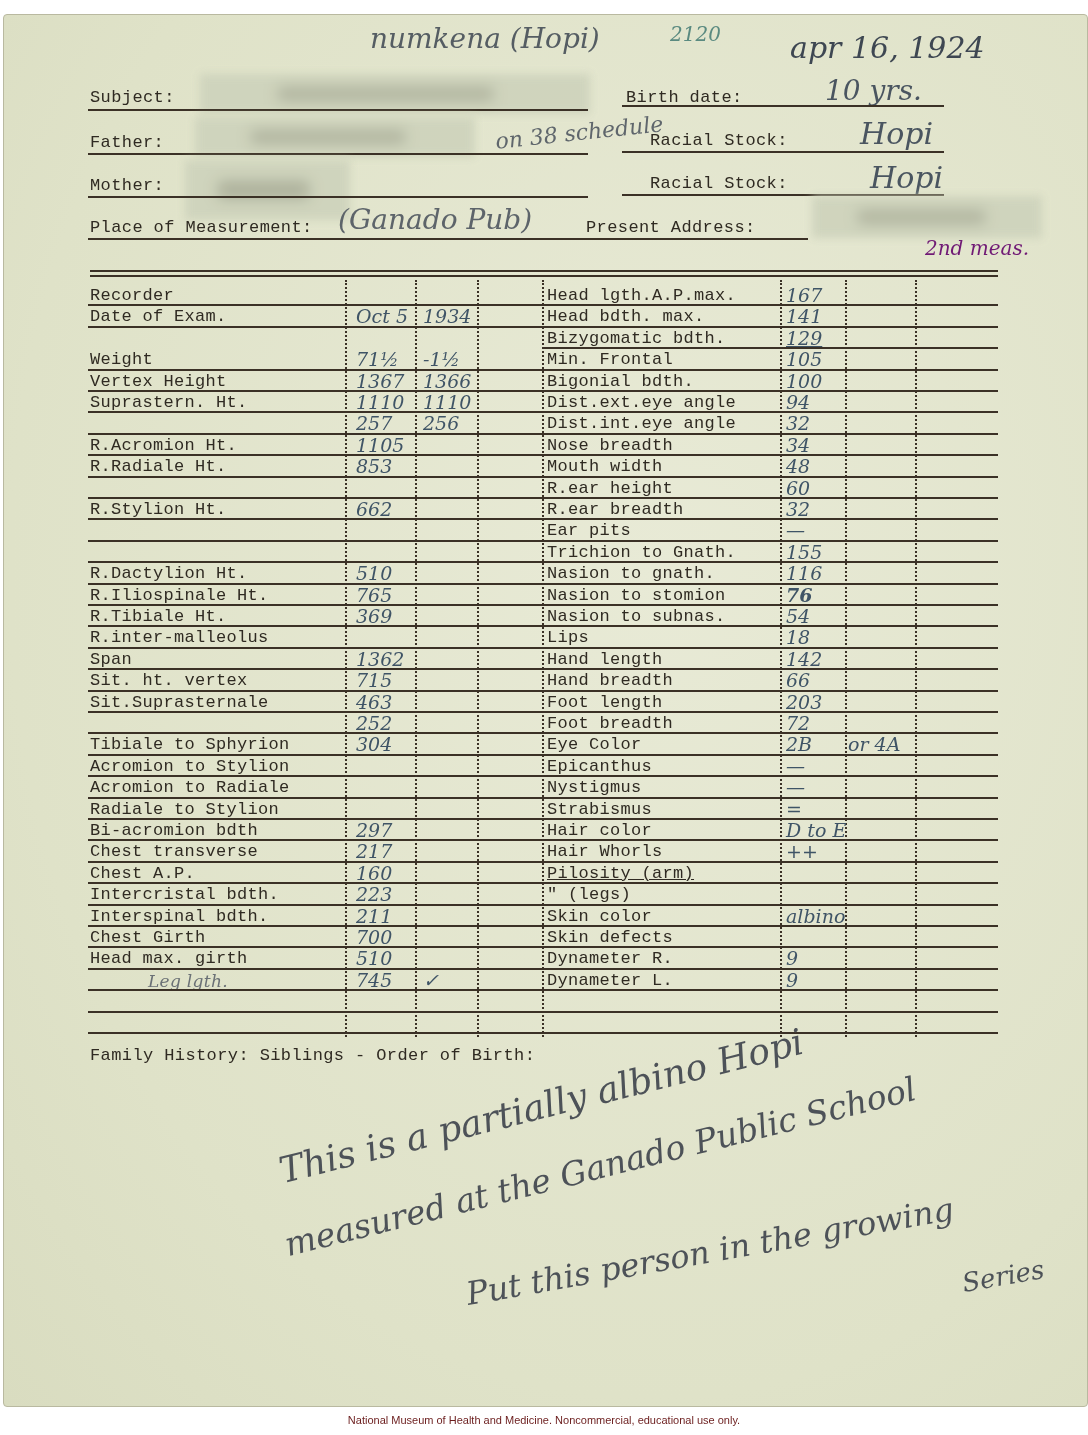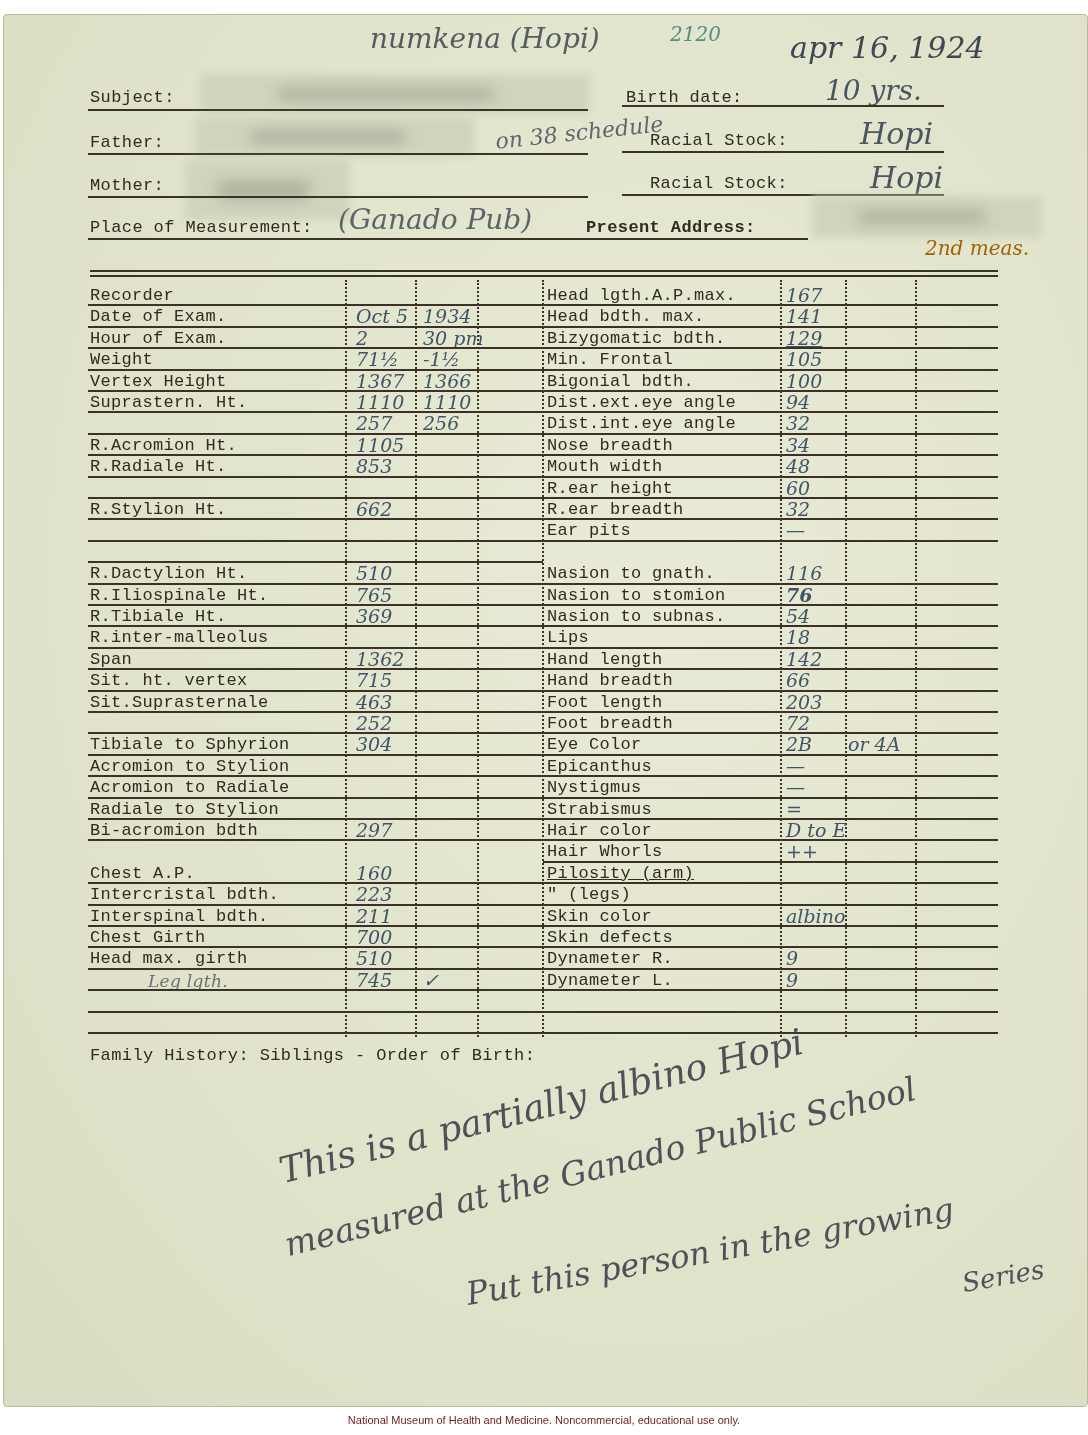--- a/index.html
+++ b/index.html
@@ -50,24 +50,24 @@
 
 <div class="tw" style="left:90px; top:176px;">Mother:</div>
 <div class="blur" style="left:185px; top:160px; width:165px; height:60px;"></div>
 <div class="hline" style="left:88px; top:196px; width:500px;"></div>
 <div class="tw" style="left:650px; top:174px;">Racial Stock:</div>
 <div class="hw" style="left:870px; top:160px; font-size:30px;">Hopi</div>
 <div class="hline" style="left:622px; top:194px; width:322px;"></div>
 
 <div class="tw" style="left:90px; top:218px;">Place of Measurement:</div>
 <div class="hw" style="left:338px; top:203px; font-size:28px; color:#5d646a;">(Ganado Pub)</div>
-<div class="tw" style="left:586px; top:218px;font-weight:bold;">Present Address:</div>
+<div class="tw" style="left:586px; top:218px;">Present Address:</div>
 <div class="blur" style="left:812px; top:196px; width:230px; height:42px;"></div>
 <div class="hline" style="left:88px; top:238px; width:720px;"></div>
-<div class="hw" style="left:925px; top:236px; font-size:20px; color:#a16207;">2nd meas.</div>
+<div class="hw" style="left:925px; top:236px; font-size:20px; color:#701a75;">2nd meas.</div>
 
 <div class="hline" style="left:90px; top:270px; width:908px;"></div>
 <div class="hline" style="left:90px; top:275px; width:908px;"></div>
 
 <div class="vdot" style="left:345px; top:280px; height:757px;"></div>
 <div class="vdot" style="left:415px; top:280px; height:757px;"></div>
 <div class="vdot" style="left:477px; top:280px; height:757px;"></div>
 <div class="vdot" style="left:542px; top:280px; height:757px;"></div>
 <div class="vdot" style="left:780px; top:280px; height:757px;"></div>
 <div class="vdot" style="left:845px; top:280px; height:757px;"></div>
@@ -79,26 +79,20 @@
       <span class="cell-val" style="left: 268px;"></span>
       <span class="cell-val" style="left: 335px;"></span>
       <div class="row-line"></div>
     </div>
     <div class="row" style="top: 21.4px;">
       <span class="cell-label" style="left: 2px;">Date of Exam.</span>
       <span class="cell-val" style="left: 268px;">Oct 5</span>
       <span class="cell-val" style="left: 335px;">1934</span>
       <div class="row-line"></div>
     </div>
-    <div class="row" style="top: 42.8px;">
-      <span class="cell-label" style="left: 2px;">Hour of Exam.</span>
-      <span class="cell-val" style="left: 268px;">2</span>
-      <span class="cell-val" style="left: 335px;">30 pm</span>
-      <div class="row-line"></div>
-    </div>
     <div class="row" style="top: 64.2px;">
       <span class="cell-label" style="left: 2px;">Weight</span>
       <span class="cell-val" style="left: 268px;">71½</span>
       <span class="cell-val" style="left: 335px;">-1½</span>
       <div class="row-line"></div>
     </div>
     <div class="row" style="top: 85.6px;">
       <span class="cell-label" style="left: 2px;">Vertex Height</span>
       <span class="cell-val" style="left: 268px;">1367</span>
       <span class="cell-val" style="left: 335px;">1366</span>
@@ -223,20 +217,26 @@
       <span class="cell-val" style="left: 268px;"></span>
       <span class="cell-val" style="left: 335px;"></span>
       <div class="row-line"></div>
     </div>
     <div class="row" style="top: 535px;">
       <span class="cell-label" style="left: 2px;">Bi-acromion bdth</span>
       <span class="cell-val" style="left: 268px;">297</span>
       <span class="cell-val" style="left: 335px;"></span>
       <div class="row-line"></div>
     </div>
+    <div class="row" style="top: 556.4px;">
+      <span class="cell-label" style="left: 2px;">Chest transverse</span>
+      <span class="cell-val" style="left: 268px;">217</span>
+      <span class="cell-val" style="left: 335px;"></span>
+      <div class="row-line"></div>
+    </div>
     <div class="row" style="top: 577.8px;">
       <span class="cell-label" style="left: 2px;">Chest A.P.</span>
       <span class="cell-val" style="left: 268px;">160</span>
       <span class="cell-val" style="left: 335px;"></span>
       <div class="row-line"></div>
     </div>
     <div class="row" style="top: 599.2px;">
       <span class="cell-label" style="left: 2px;">Intercristal bdth.</span>
       <span class="cell-val" style="left: 268px;">223</span>
       <span class="cell-val" style="left: 335px;"></span>
@@ -346,20 +346,26 @@
       <span class="cell-val" style="left: 243px;">32</span>
       <span class="cell-val" style="left: 305px;"></span>
       <div class="row-line"></div>
     </div>
     <div class="row" style="top: 235.4px;">
       <span class="cell-label" style="left: 4px;">Ear pits</span>
       <span class="cell-val" style="left: 243px;">—</span>
       <span class="cell-val" style="left: 305px;"></span>
       <div class="row-line"></div>
     </div>
+    <div class="row" style="top: 256.8px;">
+      <span class="cell-label" style="left: 4px;">Trichion to Gnath.</span>
+      <span class="cell-val" style="left: 243px;">155</span>
+      <span class="cell-val" style="left: 305px;"></span>
+      <div class="row-line"></div>
+    </div>
     <div class="row" style="top: 278.2px;">
       <span class="cell-label" style="left: 4px;">Nasion to gnath.</span>
       <span class="cell-val" style="left: 243px;">116</span>
       <span class="cell-val" style="left: 305px;"></span>
       <div class="row-line"></div>
     </div>
     <div class="row" style="top: 299.6px;">
       <span class="cell-label" style="left: 4px;">Nasion to stomion</span>
       <span class="cell-val" style="left: 243px; font-weight: bold;">76</span>
       <span class="cell-val" style="left: 305px;"></span>

